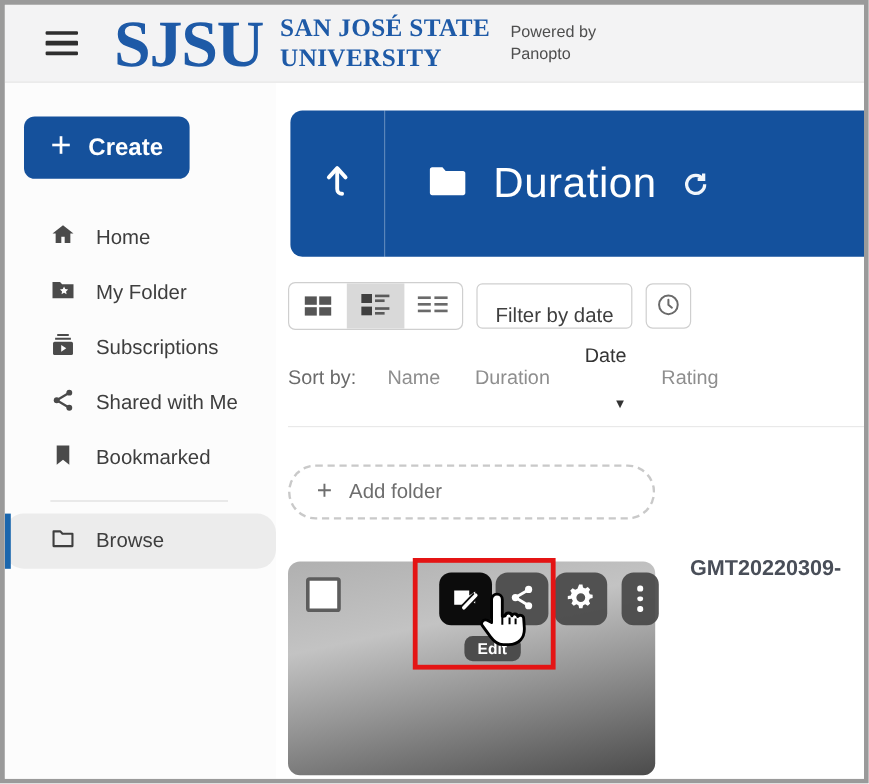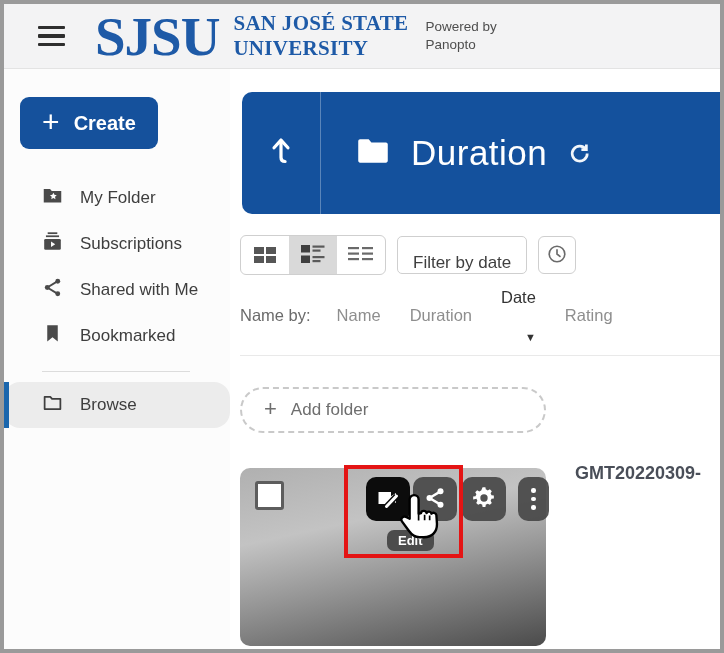--- a/index.html
+++ b/index.html
@@ -161,20 +161,28 @@
 
   <div class="body-row">
 
     <div class="sidebar">
       <button class="create-btn">
         <span class="plus">+</span>
         <span>Create</span>
       </button>
 
       <div class="nav">
+        <div class="nav-item">
+          <span>
+            <svg width="21" height="21" viewBox="0 0 24 24">
+                <path d="M12 3 22 11h-3v9h-5.4v-6h-3.2v6H5v-9H2Z" fill="#4a4a4a"></path>
+              </svg>
+          </span>
+          <span>Home</span>
+        </div>
         <div class="nav-item">
           <span>
             <svg width="21" height="21" viewBox="0 0 24 24">
                 <path d="M2 4.5h7.2l2 2.3H22V20H2Z" fill="#4a4a4a"></path>
                 <path d="M13 8.8l1.2 2.4 2.7.4-2 1.9.5 2.7-2.4-1.3-2.4 1.3.5-2.7-2-1.9 2.7-.4Z" fill="#fcfcfc"></path>
               </svg>
           </span>
           <span>My Folder</span>
         </div>
         <div class="nav-item">
@@ -290,21 +298,21 @@
           <span>
             <svg width="22" height="22" viewBox="0 0 24 24">
                 <circle cx="12" cy="12" r="8.5" fill="none" stroke="#6a6a6a" stroke-width="1.8"></circle>
                 <path d="M12 7.5V12l3.2 2.6" stroke="#6a6a6a" stroke-width="1.8" fill="none" stroke-linecap="round"></path>
               </svg>
           </span>
         </button>
       </div>
 
       <div class="sort-row">
-        <span class="sort-label">Name by:</span>
+        <span class="sort-label">Sort by:</span>
         <span class="sort-opt">Name</span>
         <span class="sort-opt">Duration</span>
         <span class="sort-opt selected">
           <span>Date</span>
           <span class="sort-caret">▼</span>
         </span>
         <span class="sort-opt">Rating</span>
       </div>
       <div class="sort-divider"></div>
 

